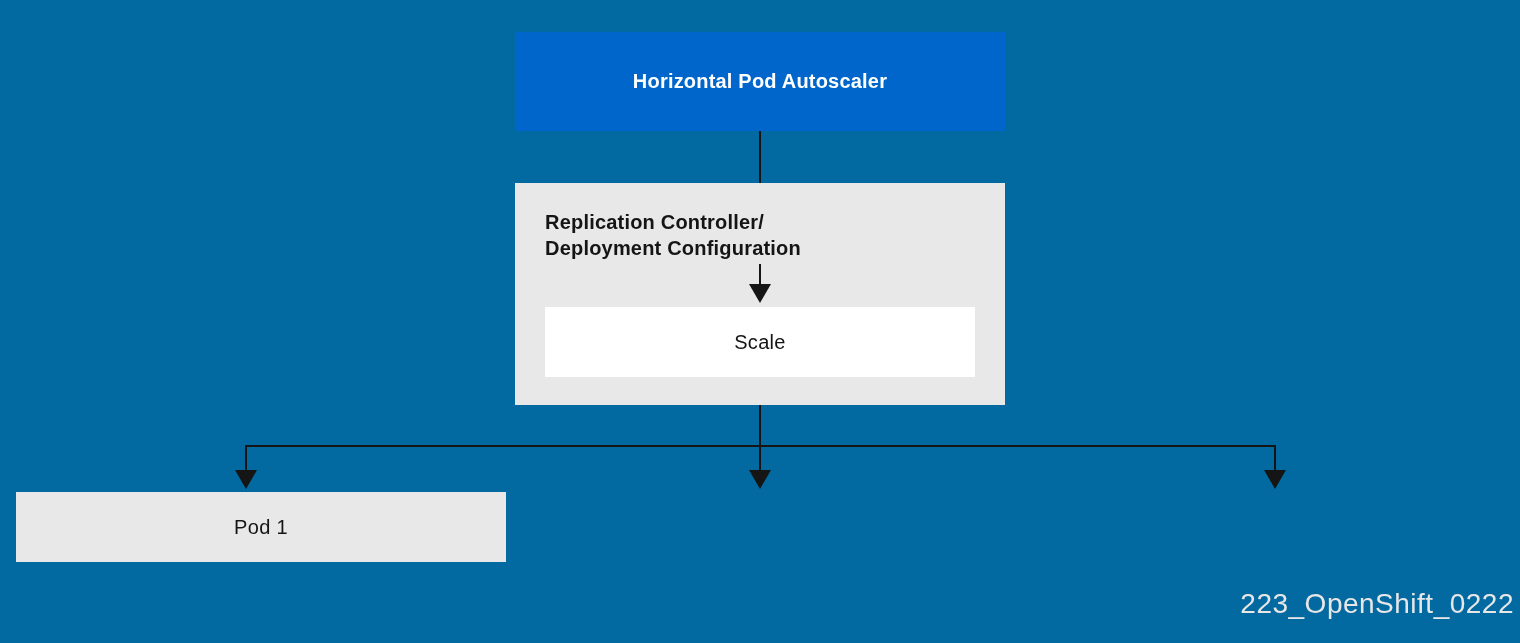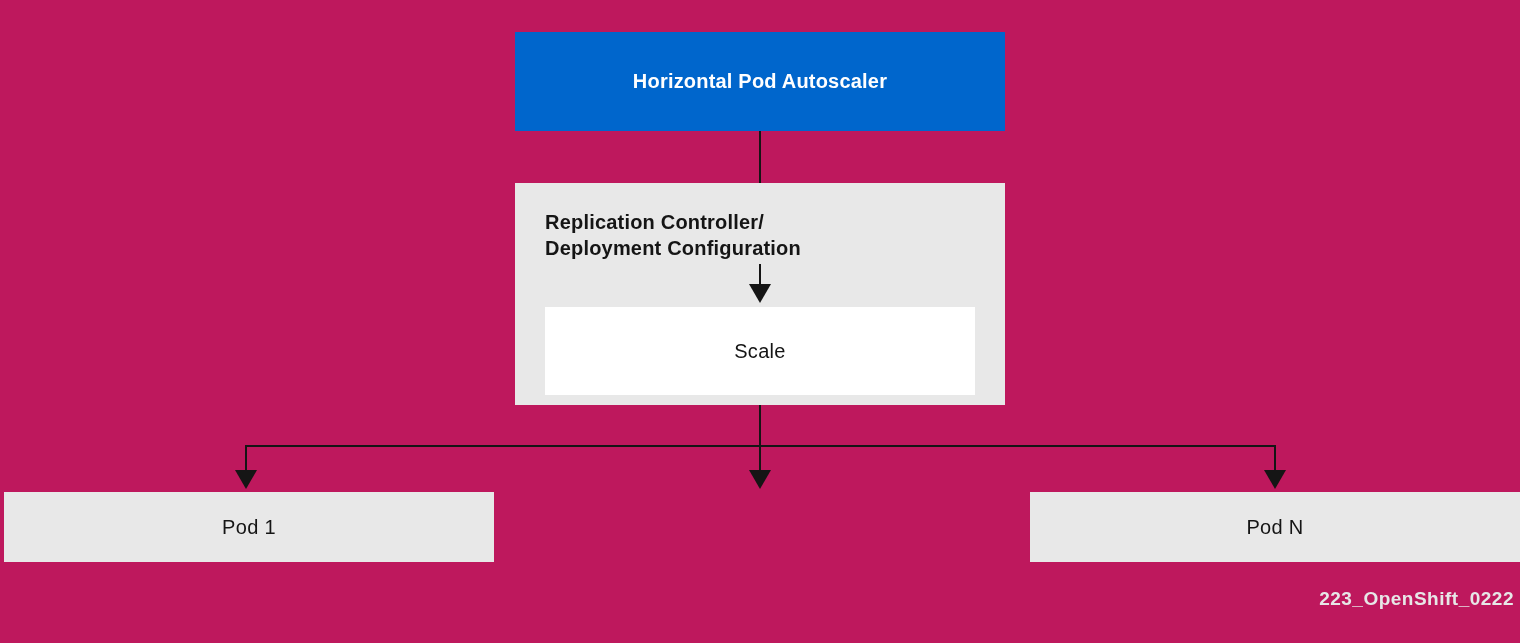--- a/index.html
+++ b/index.html
@@ -10,21 +10,21 @@
     --watermark-gray: #E7E7E7;
   }
   * { margin: 0; padding: 0; box-sizing: border-box; }
   html, body { background: #ffffff; }
   body { font-family: "Liberation Sans", sans-serif; }
 
   .canvas {
     position: relative;
     width: 1520px;
     height: 643px;
-    background: #be185d;
+    background: #0369a1;
     overflow: hidden;
     padding-left: 45px;
   }
 
   .box {
     position: absolute;
     display: flex;
     align-items: center;
     justify-content: center;
   }
@@ -52,42 +52,42 @@
     color: var(--text-dark);
     font-size: 20px;
     font-weight: bold;
     line-height: 26px;
     white-space: pre-line;
     letter-spacing: 0.2px;
   }
 
   .scale-box {
     left: 545px; top: 307px;
-    width: 430px; height: 88px;
+    width: 430px; height: 70px;
     background: #ffffff;
   }
   .scale-box .label {
     color: var(--text-dark);
     font-size: 20px;
     font-weight: normal;
     letter-spacing: 0.3px;
   }
 
   .pod-box {
     top: 492px;
     width: 490px; height: 70px;
     background: var(--box-gray);
   }
   .pod-box .label {
     color: var(--text-dark);
     font-size: 20px;
     font-weight: normal;
     letter-spacing: 0.3px;
   }
-  .pod-1 { left: 4px; }
+  .pod-1 { left: 16px; }
   .pod-2 { left: 515px; }
   .pod-n { left: 1030px; }
 
   .vline, .hline {
     position: absolute;
     background: var(--line);
   }
   .vline { width: 2px; }
   .hline { height: 2px; }
 
@@ -107,22 +107,22 @@
   }
   .head-scale { left: 749px;  top: 284px; }
   .head-pod-1 { left: 235px;  top: 470px; }
   .head-pod-2 { left: 749px;  top: 470px; }
   .head-pod-n { left: 1264px; top: 470px; }
 
   .watermark {
     position: absolute;
     right: 6px; top: 588px;
     color: var(--watermark-gray);
-    font-size: 19px;
-    font-weight: bold;
+    font-size: 28px;
+    font-weight: normal;
     letter-spacing: 0.5px;
   }
 </style>
 </head>
 <body>
 
 <div class="canvas">
 
   <div class="box hpa-box">
     <span class="label">Horizontal Pod Autoscaler</span>
@@ -145,19 +145,16 @@
   <div class="hline bus-line"></div>
   <div class="vline drop-left"></div>
   <div class="vline drop-right"></div>
   <div class="arrowhead head-pod-1"></div>
   <div class="arrowhead head-pod-2"></div>
   <div class="arrowhead head-pod-n"></div>
 
   <div class="box pod-box pod-1">
     <span class="label">Pod 1</span>
   </div>
-  <div class="box pod-box pod-n">
-    <span class="label">Pod N</span>
-  </div>
 
   <div class="watermark">223_OpenShift_0222</div>
 
 </div>
 
 </body></html>

